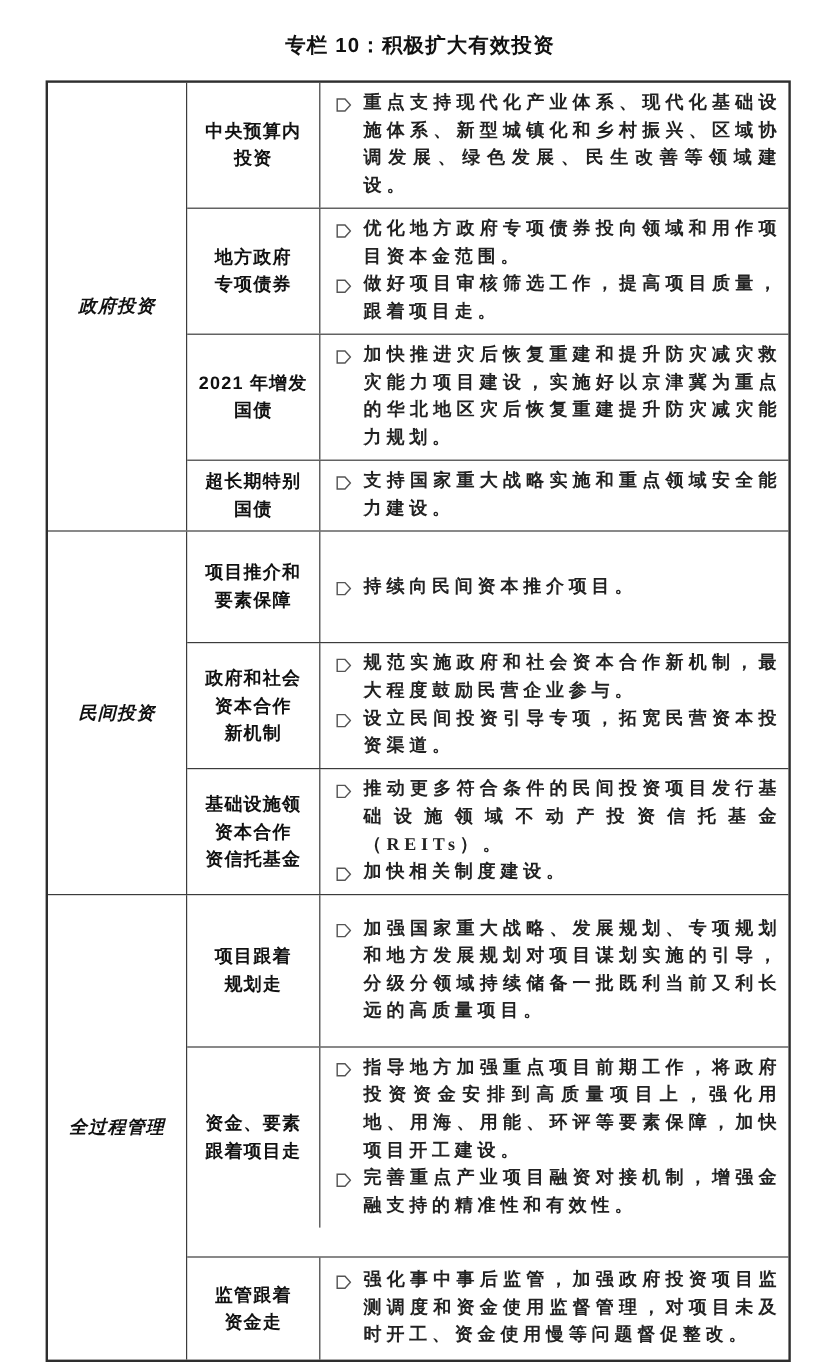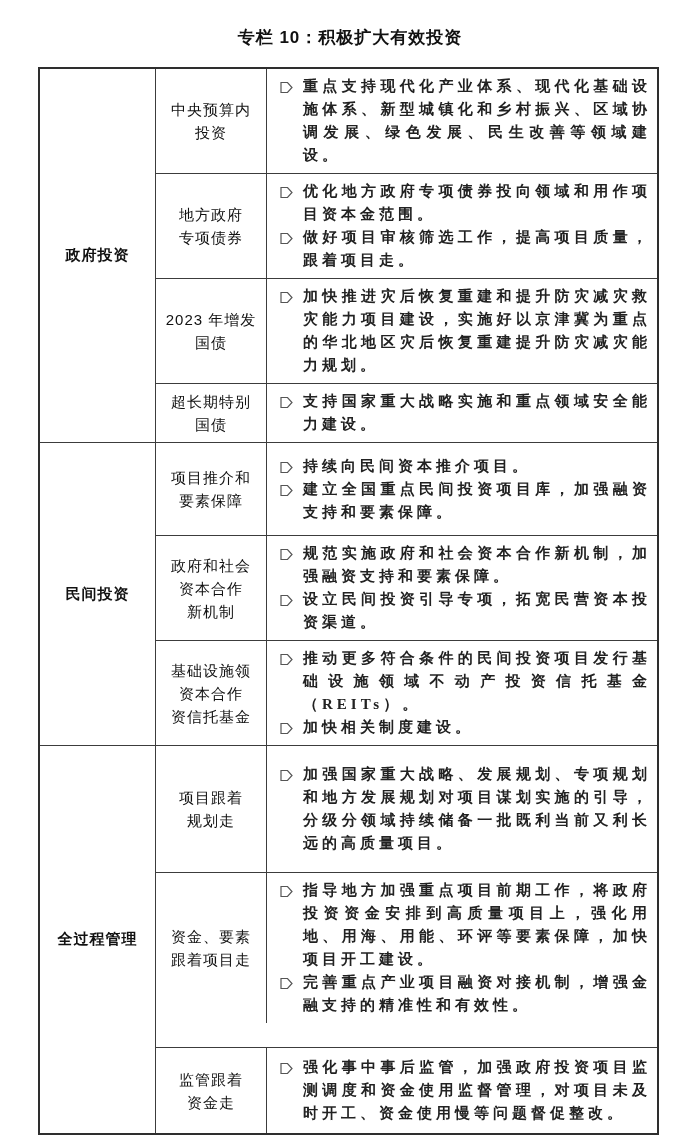--- a/index.html
+++ b/index.html
@@ -25,32 +25,33 @@
   .group + .group{border-top:1px solid #3c3c3c;}
   .cat-cell{
     width:116px;flex:none;
     border-right:1px solid #3c3c3c;
     display:flex;align-items:center;justify-content:center;
     box-sizing:border-box;
   }
   .cat-label{
     font-size:15px;font-weight:700;letter-spacing:1px;color:#111;
     text-align:center;
+    font-style:italic;
   }
   .rows{flex:1;display:flex;flex-direction:column;min-width:0;}
   .row{display:flex;align-items:stretch;box-sizing:border-box;}
   .row + .row{border-top:1px solid #3c3c3c;}
   .label-cell{
     width:111px;flex:none;
     border-right:1px solid #3c3c3c;
     display:flex;flex-direction:column;justify-content:center;align-items:center;
     box-sizing:border-box;padding:4px 2px;
   }
   .lab-line{
-    font-size:15px;font-weight:400;line-height:23px;
+    font-size:15px;font-weight:700;line-height:23px;
     letter-spacing:1px;color:#111;text-align:center;white-space:nowrap;
   }
   .content-cell{
     flex:1;min-width:0;box-sizing:border-box;
     padding:6px 6px 6px 13px;
     display:flex;flex-direction:column;justify-content:center;
   }
   .bullet{display:flex;align-items:flex-start;font-weight:bold;}
   .arrow{flex:none;width:13px;margin:5px 10px 0 0;line-height:0;}
   .btext{
@@ -111,21 +112,21 @@
               <span class="arrow"><svg width="13" height="15" viewBox="0 0 13 15">
                     <polygon points="1,2.5 7.5,2.5 12,7.5 7.5,12.5 1,12.5" fill="none" stroke="#555" stroke-width="1.2"></polygon>
                   </svg></span>
               <p class="btext">做好项目审核筛选工作，提高项目质量，跟着项目走。</p>
             </div>
           </div>
         </div>
 
         <div class="row mh105">
           <div class="label-cell">
-            <div class="lab-line">2023 年增发</div>
+            <div class="lab-line">2021 年增发</div>
             <div class="lab-line">国债</div>
           </div>
           <div class="content-cell">
             <div class="bullet">
               <span class="arrow"><svg width="13" height="15" viewBox="0 0 13 15">
                     <polygon points="1,2.5 7.5,2.5 12,7.5 7.5,12.5 1,12.5" fill="none" stroke="#555" stroke-width="1.2"></polygon>
                   </svg></span>
               <p class="btext">加快推进灾后恢复重建和提升防灾减灾救灾能力项目建设，实施好以京津冀为重点的华北地区灾后恢复重建提升防灾减灾能力规划。</p>
             </div>
           </div>
@@ -160,41 +161,35 @@
             <div class="lab-line">项目推介和</div>
             <div class="lab-line">要素保障</div>
           </div>
           <div class="content-cell">
             <div class="bullet">
               <span class="arrow"><svg width="13" height="15" viewBox="0 0 13 15">
                     <polygon points="1,2.5 7.5,2.5 12,7.5 7.5,12.5 1,12.5" fill="none" stroke="#555" stroke-width="1.2"></polygon>
                   </svg></span>
               <p class="btext">持续向民间资本推介项目。</p>
             </div>
-            <div class="bullet">
-              <span class="arrow"><svg width="13" height="15" viewBox="0 0 13 15">
-                    <polygon points="1,2.5 7.5,2.5 12,7.5 7.5,12.5 1,12.5" fill="none" stroke="#555" stroke-width="1.2"></polygon>
-                  </svg></span>
-              <p class="btext">建立全国重点民间投资项目库，加强融资支持和要素保障。</p>
-            </div>
           </div>
         </div>
 
         <div class="row mh105">
           <div class="label-cell">
             <div class="lab-line">政府和社会</div>
             <div class="lab-line">资本合作</div>
             <div class="lab-line">新机制</div>
           </div>
           <div class="content-cell">
             <div class="bullet">
               <span class="arrow"><svg width="13" height="15" viewBox="0 0 13 15">
                     <polygon points="1,2.5 7.5,2.5 12,7.5 7.5,12.5 1,12.5" fill="none" stroke="#555" stroke-width="1.2"></polygon>
                   </svg></span>
-              <p class="btext">规范实施政府和社会资本合作新机制，加强融资支持和要素保障。</p>
+              <p class="btext">规范实施政府和社会资本合作新机制，最大程度鼓励民营企业参与。</p>
             </div>
             <div class="bullet">
               <span class="arrow"><svg width="13" height="15" viewBox="0 0 13 15">
                     <polygon points="1,2.5 7.5,2.5 12,7.5 7.5,12.5 1,12.5" fill="none" stroke="#555" stroke-width="1.2"></polygon>
                   </svg></span>
               <p class="btext">设立民间投资引导专项，拓宽民营资本投资渠道。</p>
             </div>
           </div>
         </div>
 

